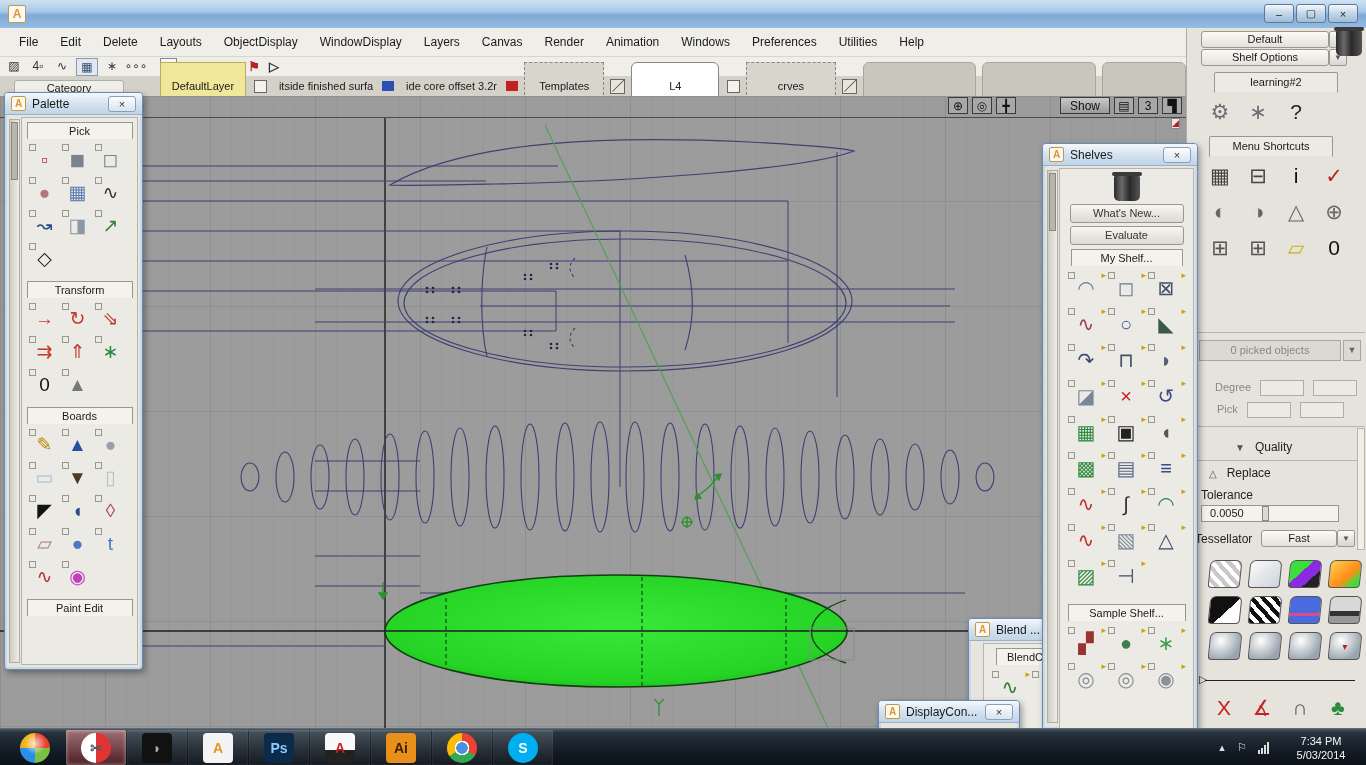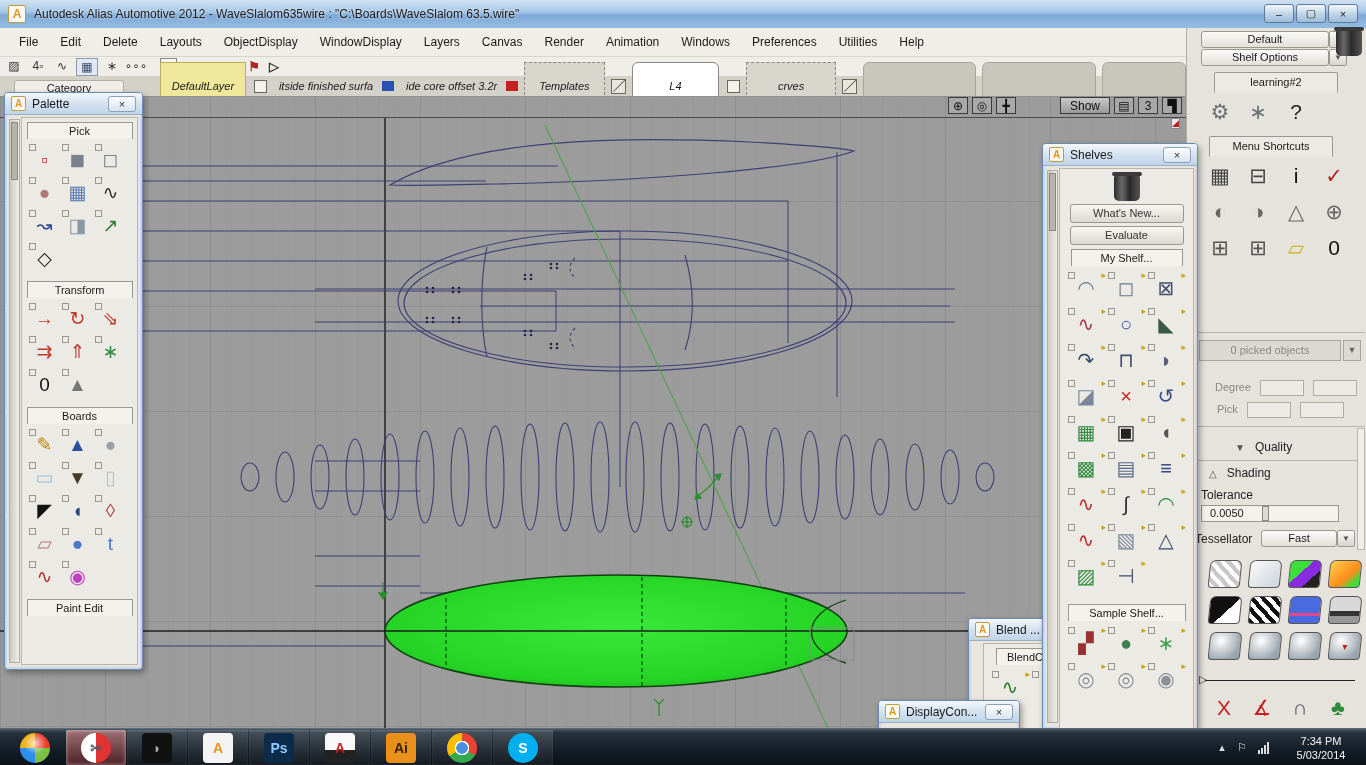--- a/index.html
+++ b/index.html
@@ -28,21 +28,21 @@
   .tb-icon:nth-child(4){border:1px solid #8a9ab0;background:#e2e8f2;}
   #prompt-icon{width:15px;height:15px;border:1px solid #888;background:#f8f8f4;margin:0 4px 0 14px;
     display:inline-flex;align-items:center;justify-content:center;font-size:11px;}
   #prompt-field{width:905px;height:15px;background:#fff;border:1px solid #9a978e;
     padding:0 4px;color:#5a5a5a;font-size:12px;line-height:15px;white-space:nowrap;overflow:hidden;}
   #prompt-right{display:flex;align-items:center;margin-left:4px;gap:2px;}
   #prompt-right .gicon{width:18px;height:16px;display:inline-flex;align-items:center;justify-content:center;font-size:13px;font-weight:bold;}
   
   #layerbar{position:absolute;left:0;top:76px;width:1186px;height:20px;background:#d4d1c8;
     border-bottom:1px solid #8a877e;display:flex;align-items:center;font-size:11px;}
-  .chip{height:14px;line-height:14px;padding:16px 6px;margin-left:6px;white-space:nowrap;font-style:italic;}
+  .chip{height:14px;line-height:14px;padding:16px 6px;margin-left:6px;white-space:nowrap;}
   .chip.yellow{background:#efe79a;border:1px solid #b8ae5a;width:78px;text-align:center;}
   .chip.plain{background:transparent;}
   .chip.dashed{border:1px dashed #8a877e;background:#d8d5cc;text-align:center;}
   .chip.field{background:#fff;border:1px solid #8a877e;border-radius:6px;width:80px;text-align:center;}
   .chip.empty{background:#c9c6bd;border:1px solid #a8a59c;border-radius:6px;}
   .cb{width:11px;height:11px;border:1px solid #6a675e;background:#f4f2ec;margin-left:8px;flex:0 0 auto;}
   .tri{width:0;height:0;border-style:solid;margin-left:3px;}
   .tri.blue{border-width:0 0 10px 12px;border-color:transparent transparent transparent #2a50b4;border-bottom-color:#2a50b4;}
   .tri.red{border-width:0 0 10px 12px;border-color:transparent transparent transparent #c42020;border-bottom-color:#c42020;}
   .slash{width:13px;height:13px;border:1px solid #6a675e;background:#e8e5dc;margin-left:6px;position:relative;flex:0 0 auto;}
@@ -142,21 +142,20 @@
   #net-bars span{width:2px;background:#ddd;display:inline-block;}
   #clock{width:70px;text-align:center;font-size:11px;line-height:14px;margin:0 10px 0 6px;color:#f4f4f4;}
 </style>
 </head>
 <body>
 
 <div id="app">
 
   <div id="titlebar">
     <span class="appico">A</span>
-    <span id="title-text">Autodesk Alias Automotive 2012 - WaveSlalom635wire : "C:\Boards\WaveSlalom 63.5.wire"</span>
     <div id="win-controls">
         <span class="gicon" style="color: rgb(34, 34, 34);">–</span>
         <span class="gicon" style="color: rgb(34, 34, 34);">▢</span>
         <span class="gicon" style="color: rgb(34, 34, 34);">×</span>
       </div>
   </div>
 
   <div id="menubar">
       <span class="menu-item">File</span>
       <span class="menu-item">Edit</span>
@@ -519,21 +518,21 @@
       <span class="ffield"></span>
     </div>
     <div class="frow" style="left:30px;top:374px">
       <span>Pick</span>
       <span class="ffield"></span>
       <span class="ffield"></span>
     </div>
     <div class="rp-sep" style="top:398px"></div>
     <div class="hdr" style="left:48px;top:412px"><span class="arr">▼</span><span>Quality</span></div>
     <div class="rp-sep" style="top:432px"></div>
-    <div class="hdr" style="left:22px;top:438px"><span class="arr">△</span><span>Shading</span></div>
+    <div class="hdr" style="left:22px;top:438px"><span class="arr">△</span><span>Replace</span></div>
     <div class="frow" style="left:14px;top:460px;color:#222;font-size:12px">Tolerance</div>
     <div id="tol-field"><span>0.0050</span><span id="tol-handle"></span></div>
     <div class="frow" style="left:8px;top:504px;color:#222;font-size:12px">Tessellator</div>
     <div class="dd" style="left:74px;top:502px;width:74px"><span>Fast</span><span class="arrowbox">▼</span></div>
     <div style="position:absolute;left:18px;top:528px;width:160px;display:flex;flex-wrap:wrap">
         <span class="sw" style="background: repeating-linear-gradient(45deg, rgb(255, 255, 255) 0px, rgb(255, 255, 255) 4px, rgb(200, 200, 200) 4px, rgb(200, 200, 200) 8px);"></span>
         <span class="sw" style="background: linear-gradient(135deg, rgb(250, 250, 250), rgb(205, 212, 218));"></span>
         <span class="sw" style="background: linear-gradient(135deg, rgb(58, 223, 58) 0px, rgb(58, 223, 58) 40%, rgb(138, 43, 226) 40%, rgb(138, 43, 226) 70%, rgb(34, 34, 34) 70%);"></span>
         <span class="sw" style="background: linear-gradient(135deg, rgb(255, 210, 74), rgb(255, 140, 26) 60%, rgb(58, 223, 58) 85%);"></span>
         <span class="sw" style="background: linear-gradient(135deg, rgb(17, 17, 17) 55%, rgb(255, 255, 255) 55%);"></span>

